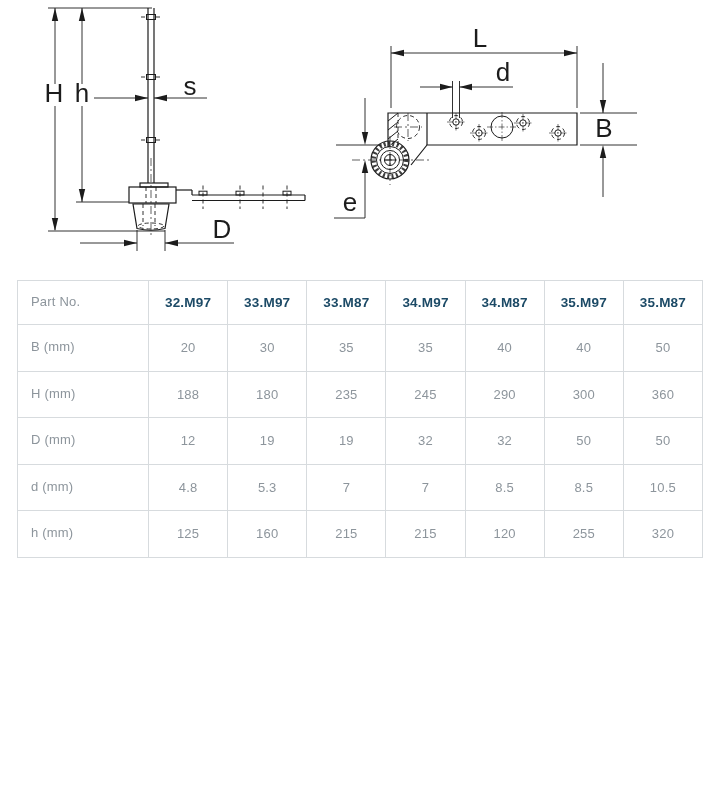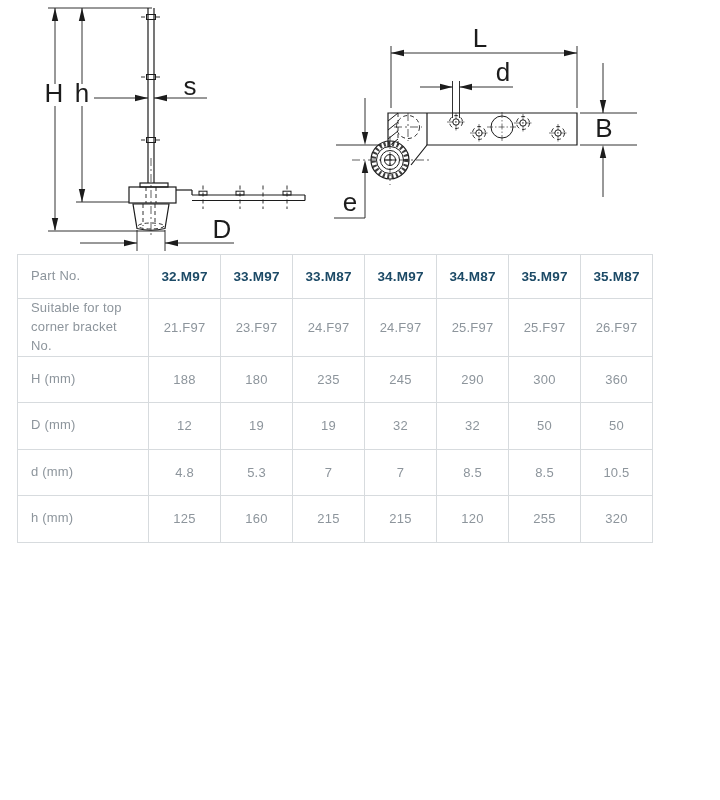--- a/index.html
+++ b/index.html
@@ -21,21 +21,21 @@
   .plt{stroke:var(--line);stroke-width:1;fill:none;}
   .dl{stroke:var(--line);stroke-width:0.9;fill:none;}
   .dsh{stroke:var(--line);stroke-width:0.9;fill:none;stroke-dasharray:4 3;}
   .cl{stroke:var(--line);stroke-width:0.7;fill:none;stroke-dasharray:8 3 2 3;}
   .clt{stroke:var(--line);stroke-width:0.6;fill:none;stroke-dasharray:6 2 1.5 2;}
   .knurl{stroke:var(--line);stroke-width:4.5;fill:none;stroke-dasharray:2 2.4;opacity:.85;}
   .ah{fill:var(--line);stroke:none;}
   .dtxt{fill:var(--line);font-family:"Liberation Sans",sans-serif;font-size:26px;}
   
   table[data-name="spec-table"]{
-    position:absolute;left:17px;top:254px;width:636px;
+    position:absolute;left:17px;top:280px;width:686px;
     border-collapse:collapse;table-layout:fixed;
   }
   table[data-name="spec-table"] td{
     border:1px solid var(--border);
     font-size:13px;color:var(--text-gray);
     text-align:center;vertical-align:middle;
     letter-spacing:.2px;padding:0 2px;
   }
   table[data-name="spec-table"] td.lbl{
     text-align:left;padding-left:13px;padding-right:8px;line-height:1.45;
@@ -229,29 +229,29 @@
       <tr class="hdr" data-name="part-no-header-row">
         <td class="lbl" data-name="part-no-header-label">Part No.</td>
         <td class="part" data-name="part-number-cell">32.M97</td>
         <td class="part" data-name="part-number-cell">33.M97</td>
         <td class="part" data-name="part-number-cell">33.M87</td>
         <td class="part" data-name="part-number-cell">34.M97</td>
         <td class="part" data-name="part-number-cell">34.M87</td>
         <td class="part" data-name="part-number-cell">35.M97</td>
         <td class="part" data-name="part-number-cell">35.M87</td>
       </tr>
-      <tr class="tall" data-name="spec-row">
-        <td class="lbl" data-name="spec-row-label">Suitable for top corner bracket No.</td>
-        <td data-name="spec-value-cell">21.F97</td>
-        <td data-name="spec-value-cell">23.F97</td>
-        <td data-name="spec-value-cell">24.F97</td>
-        <td data-name="spec-value-cell">24.F97</td>
-        <td data-name="spec-value-cell">25.F97</td>
-        <td data-name="spec-value-cell">25.F97</td>
-        <td data-name="spec-value-cell">26.F97</td>
+      <tr class="std" data-name="spec-row">
+        <td class="lbl" data-name="spec-row-label">B (mm)</td>
+        <td data-name="spec-value-cell">20</td>
+        <td data-name="spec-value-cell">30</td>
+        <td data-name="spec-value-cell">35</td>
+        <td data-name="spec-value-cell">35</td>
+        <td data-name="spec-value-cell">40</td>
+        <td data-name="spec-value-cell">40</td>
+        <td data-name="spec-value-cell">50</td>
       </tr>
       <tr class="std" data-name="spec-row">
         <td class="lbl" data-name="spec-row-label">H (mm)</td>
         <td data-name="spec-value-cell">188</td>
         <td data-name="spec-value-cell">180</td>
         <td data-name="spec-value-cell">235</td>
         <td data-name="spec-value-cell">245</td>
         <td data-name="spec-value-cell">290</td>
         <td data-name="spec-value-cell">300</td>
         <td data-name="spec-value-cell">360</td>

